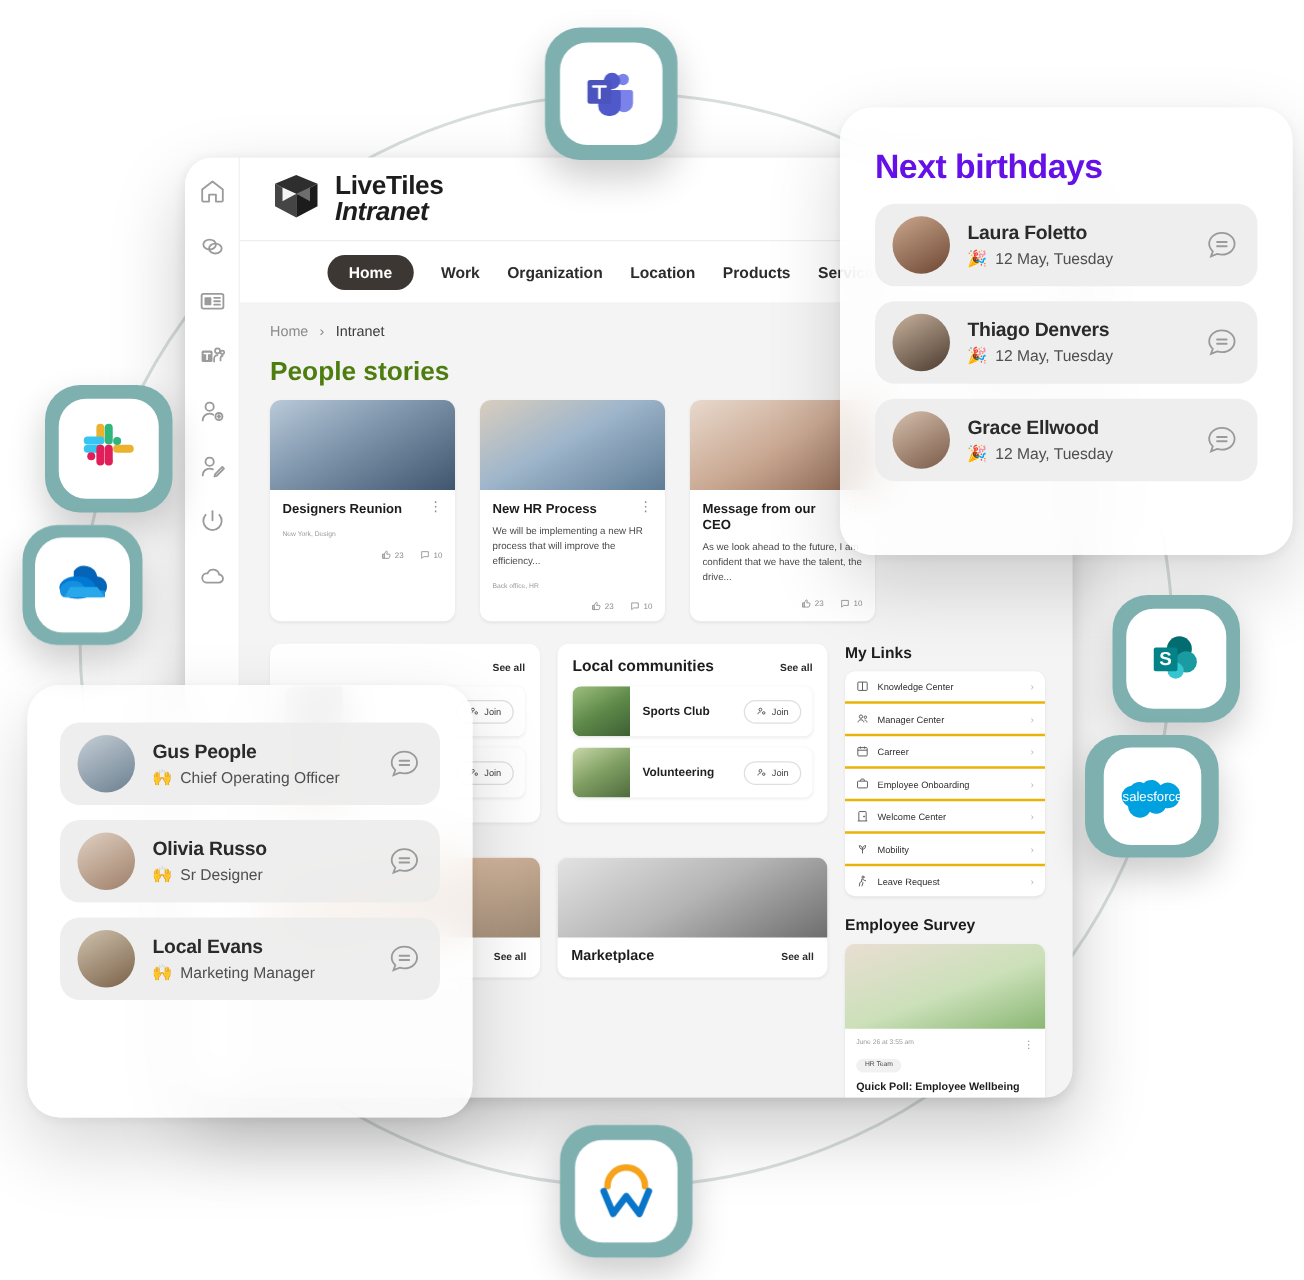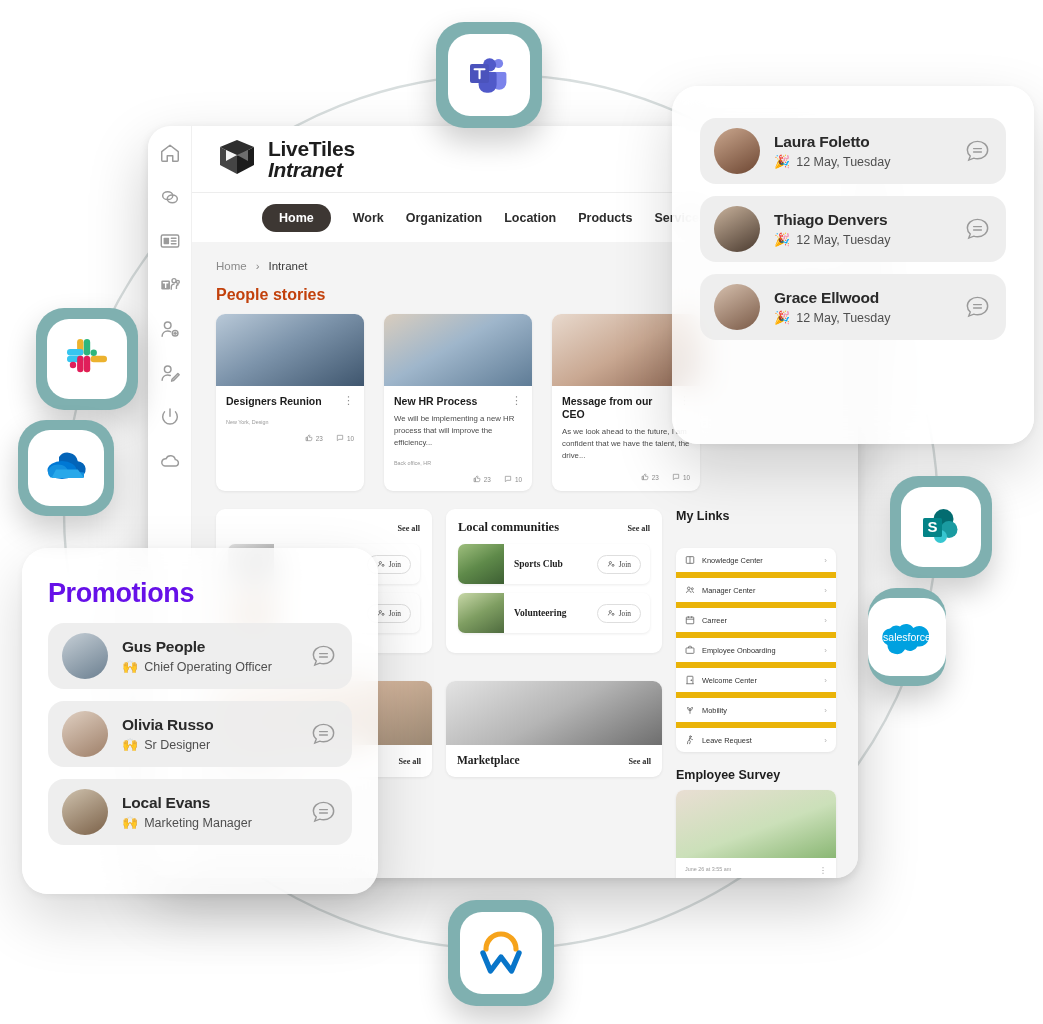--- a/index.html
+++ b/index.html
@@ -39,55 +39,55 @@
 
   .navbar { background: #fff; height: 50px; border-top: 1px solid #ededed; display: flex;
             align-items: center; padding-left: 70px; gap: 22px; }
   .navbar .nav { font-size: 12.5px; font-weight: 700; color: #2c2c2c; white-space: nowrap; }
   .navbar .nav.active { background: #3d3733; color: #fff; border-radius: 20px; padding: 7px 17px; }
 
   .content { flex: 1; background: #f4f4f4; overflow: hidden; padding: 18px 22px 0 24px; }
   .crumb { display: flex; align-items: center; gap: 9px; font-size: 11.5px; color: #8a8a8a; margin-bottom: 14px; }
   .crumb .cur { color: #3a3a3a; }
   .sec-head { display: flex; align-items: baseline; justify-content: space-between; margin-bottom: 10px; }
-  .sec-title { font-size: 16px; font-weight: 700; color: #c2410c; }
+  .sec-title { font-size: 21px; font-weight: 700; color: #4d7c0f; }
   .see-more { font-size: 10.5px; font-weight: 700; color: #2b2b2b; }
 
   .story-row { display: flex; gap: 20px; }
   .story { width: 148px; background: #fff; border-radius: 9px; overflow: hidden;
            box-shadow: 0 1px 3px rgba(0,0,0,.07); flex: 0 0 148px; }
   .story .ph { height: 72px; }
   .story .bd { padding: 9px 10px 8px; }
   .story .hd { display: flex; align-items: flex-start; justify-content: space-between; gap: 6px; }
   .story h4 { font-size: 10.5px; font-weight: 700; color: #1c1c1c; line-height: 1.25; }
   .story .dots { color: #8d8d8d; font-size: 11px; line-height: 1; letter-spacing: 0; }
   .story p { font-size: 7.8px; color: #4b4b4b; line-height: 1.55; margin-top: 5px; }
   .story .tag { font-size: 5.4px; color: #9a9a9a; margin-top: 11px; }
   .story .eng { display: flex; justify-content: flex-end; gap: 13px; margin-top: 9px; align-items: center; }
   .story .eng span { font-size: 6.4px; color: #8b8b8b; display: inline-flex; align-items: center; gap: 3px; }
   .story .eng svg { width: 8px; height: 8px; }
 
   .lower { display: flex; gap: 14px; margin-top: 18px; }
-  .col-left { flex: 1; min-width: 0; display: flex; flex-direction: column; gap: 14px; font-family: Liberation Serif, serif; }
+  .col-left { flex: 1; min-width: 0; display: flex; flex-direction: column; gap: 14px; }
   .col-right { width: 160px; flex: 0 0 160px; }
 
   .panel { background: #fff; border-radius: 9px; padding: 11px 12px; box-shadow: 0 1px 3px rgba(0,0,0,.06); }
   .panel-head { display: flex; align-items: baseline; justify-content: space-between; margin-bottom: 9px; }
   .panel-title { font-size: 12.5px; font-weight: 700; color: #1d1d1d; }
   .see-all { font-size: 8.2px; font-weight: 700; color: #2b2b2b; }
   .comm-row { display: flex; align-items: center; gap: 10px; background: #fff; border-radius: 7px;
               box-shadow: 0 1px 3px rgba(0,0,0,.08); padding: 0; margin-bottom: 9px; overflow: hidden; }
   .comm-row .thumb { width: 46px; height: 40px; flex: 0 0 46px; }
   .comm-row .nm { flex: 1; font-size: 9.5px; font-weight: 700; color: #1f1f1f; }
   .join { display: inline-flex; align-items: center; gap: 4px; border: 1px solid #dedede; border-radius: 20px;
           padding: 4px 9px; font-size: 7.4px; color: #3d3d3d; margin-right: 9px; background: #fff; }
   .join svg { width: 8px; height: 8px; }
 
   .links-list { background: #fff; border-radius: 8px; overflow: hidden; box-shadow: 0 1px 3px rgba(0,0,0,.07); }
-  .link-item { display: flex; align-items: center; gap: 7px; padding: 7px 9px; border-bottom: 6px solid #eab308; }
+  .link-item { display: flex; align-items: center; gap: 7px; padding: 7px 9px; border-bottom: 2px solid #eab308; }
   .link-item:last-child { border-bottom: none; }
   .link-item .li { width: 10px; height: 10px; color: #565656; flex: 0 0 10px; }
   .link-item .li svg { width: 10px; height: 10px; display: block; }
   .link-item .lt { flex: 1; font-size: 7.4px; color: #2f2f2f; }
   .link-item .chev { color: #b3b3b3; font-size: 8px; }
 
   .survey-card { background: #fff; border-radius: 8px; overflow: hidden; box-shadow: 0 1px 3px rgba(0,0,0,.07); }
   .survey-card .ph { height: 68px; }
   .survey-card .bd { padding: 8px 9px 9px; }
   .survey-meta { display: flex; justify-content: space-between; align-items: flex-start; }
@@ -130,21 +130,21 @@
           box-shadow: 0 14px 30px rgba(0,0,0,.20); }
   .tile .inner { background: #fff; border-radius: 22px; display: flex; align-items: center; justify-content: center; }
   .tile.t-teams { left: 436px; top: 22px; width: 106px; height: 106px; }
   .tile.t-teams .inner { width: 82px; height: 82px; }
   .tile.t-slack { left: 36px; top: 308px; width: 102px; height: 102px; }
   .tile.t-slack .inner { width: 80px; height: 80px; }
   .tile.t-onedrive { left: 18px; top: 420px; width: 96px; height: 96px; }
   .tile.t-onedrive .inner { width: 76px; height: 76px; }
   .tile.t-sharepoint { left: 890px; top: 476px; width: 102px; height: 102px; }
   .tile.t-sharepoint .inner { width: 80px; height: 80px; }
-  .tile.t-salesforce { left: 868px; top: 588px; width: 78px; height: 98px; }
+  .tile.t-salesforce { left: 868px; top: 588px; width: 107px; height: 98px; }
   .tile.t-salesforce .inner { width: 78px; height: 78px; }
   .tile.t-workday { left: 448px; top: 900px; width: 106px; height: 106px; }
   .tile.t-workday .inner { width: 82px; height: 82px; }
   .tile svg { display: block; }
 
   
   .g1 { background: linear-gradient(150deg,#b9c9d8,#7d94ab 45%,#3f566e); }
   .g2 { background: linear-gradient(150deg,#d9cdbe,#9fb6cb 45%,#5f7c96); }
   .g3 { background: linear-gradient(150deg,#e8d9cd,#c9a892 50%,#8c6551); }
   .g4 { background: linear-gradient(150deg,#9fbf7e,#5f8a4a 50%,#3d5f33); }
@@ -433,21 +433,21 @@
                 <div class="ph g7"></div>
                 <div class="bd">
                   <span class="mt">Marketplace</span>
                   <span class="see-all">See all</span>
                 </div>
               </div>
             </div>
           </div>
 
           <div class="col-right">
-            <div class="panel-title" style="margin-bottom:25px;">My Links</div>
+            <div class="panel-title" style="margin-bottom:8px;">My Links</div>
             <div class="links-list">
               <div class="link-item">
                 <span class="li">
                     <svg viewBox="0 0 24 24" fill="none" stroke="currentColor" stroke-width="1.8">
                       <rect x="3" y="4" width="18" height="16" rx="1.5"></rect>
                       <path d="M12 4v16"></path>
                     </svg>
                   </span>
                 <span class="lt">Knowledge Center</span>
                 <span class="chev">›</span>
@@ -532,20 +532,21 @@
                 
               </div>
             </div>
           </div>
         </div>
       </div>
     </div>
   </div>
 
   <div class="glass" id="birthdays">
+    <h2>Next birthdays</h2>
     <div class="prow">
       <span class="av av1"></span>
       <span class="info">
         <div class="nm">Laura Foletto</div>
         <div class="sub">
             <span class="em">🎉</span>
             <span>12 May, Tuesday</span>
           </div>
       </span>
       <span class="chat-ic">
@@ -583,21 +584,20 @@
       <span class="chat-ic">
           <svg viewBox="0 0 30 30" fill="none" stroke="currentColor" stroke-width="1.5">
             <path d="M15 4.5c6 0 10.5 4 10.5 9s-4.5 9-10.5 9c-1.4 0-2.7-.2-3.9-.6l-5.1 2 1.5-4.2c-1.8-1.6-3-3.8-3-6.2 0-5 4.5-9 10.5-9z"></path>
             <path d="M11 12h8M11 15.5h8" stroke-linecap="round"></path>
           </svg>
         </span>
     </div>
   </div>
 
   <div class="glass" id="promotions">
-    <h2>Promotions</h2>
     <div class="prow">
       <span class="av av4"></span>
       <span class="info">
         <div class="nm">Gus People</div>
         <div class="sub">
             <span class="em">🙌</span>
             <span>Chief Operating Officer</span>
           </div>
       </span>
       <span class="chat-ic">

